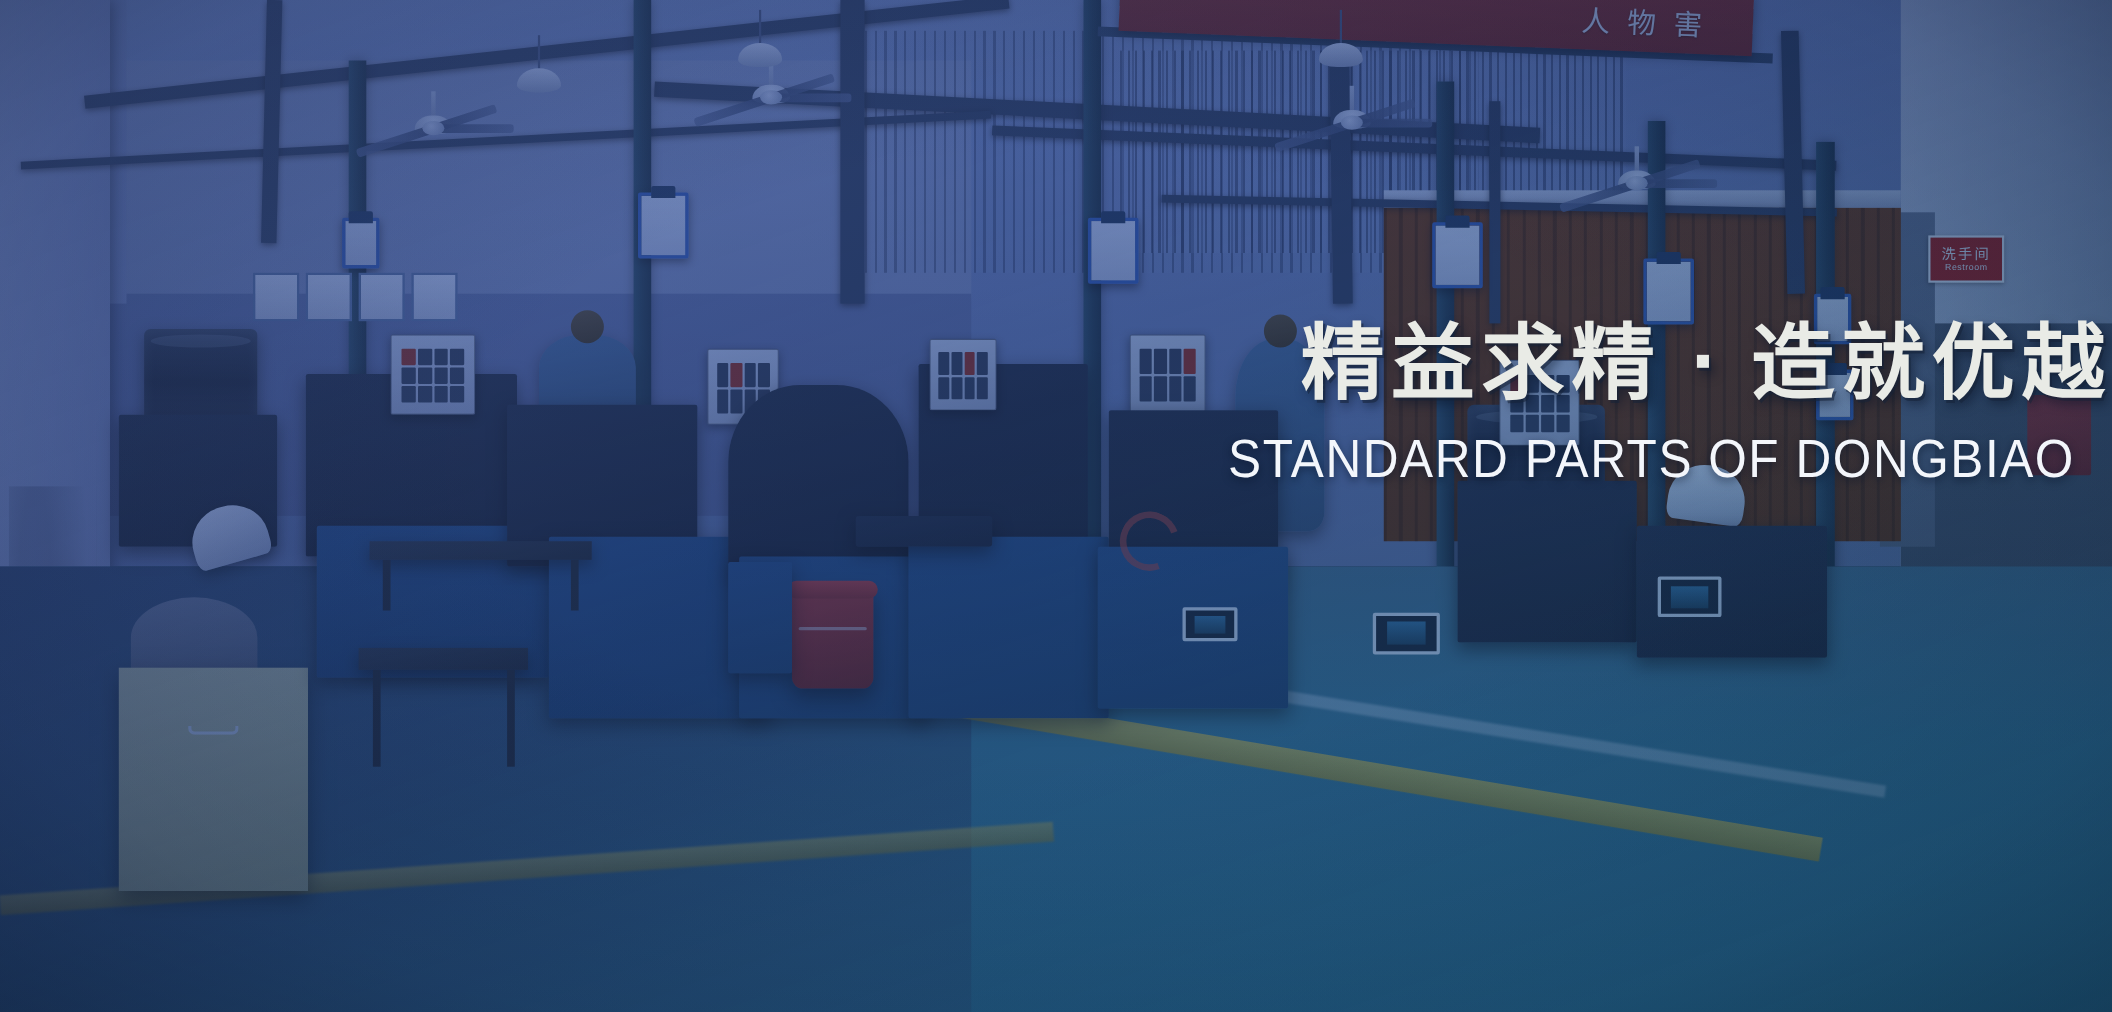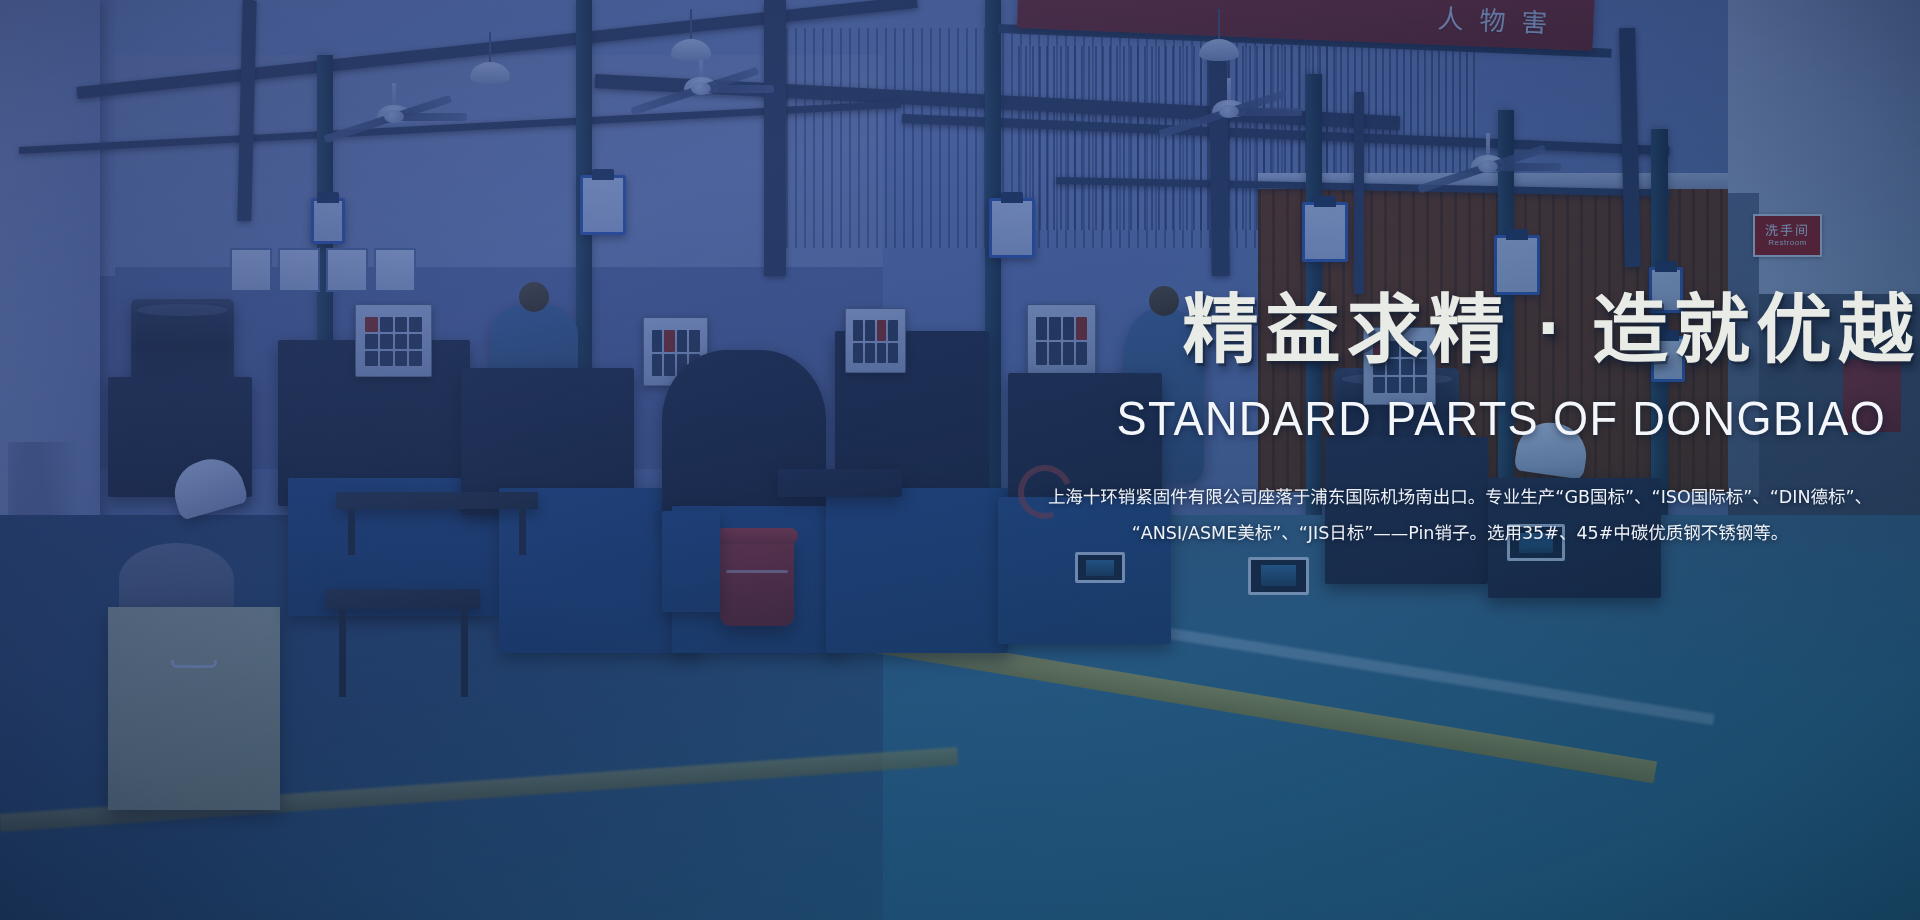--- a/index.html
+++ b/index.html
@@ -626,17 +626,16 @@
   </div>
 
   <div class="copy">
 
     <div class="headline">
       <span>精益求精</span><span class="dot">·</span><span>造就优越</span>
     </div>
 
     <div class="subhead">STANDARD PARTS OF DONGBIAO</div>
 
-    <p class="desc">上海十环销紧固件有限公司座落于浦东国际机场南出口。专业生产“GB国标”、“ISO国际标”、“DIN德标”、“ANSI/ASME美标”、“JIS日标”——Pin销子。选用35#、45#中碳优质钢不锈钢等。</p>
 
   </div>
 
 </div>
 
 </body></html>

